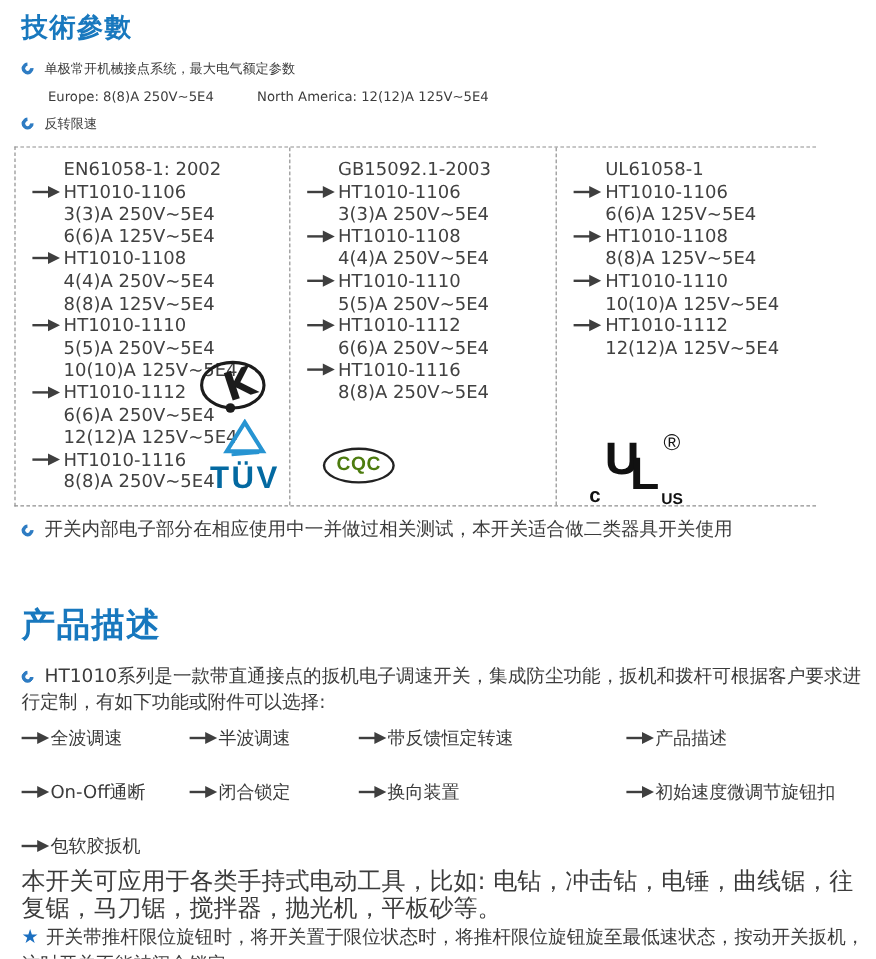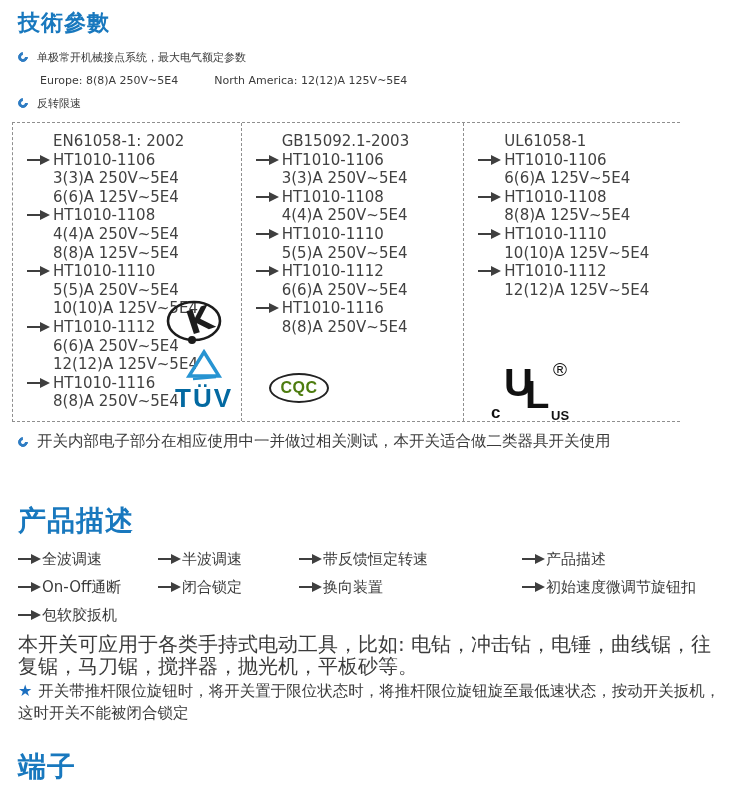--- a/index.html
+++ b/index.html
@@ -53,21 +53,21 @@
   .ul-c{position:absolute;left:0;bottom:2px;font-size:17px;font-weight:bold;}
   .ul-u{position:absolute;left:13px;top:-4px;font-size:40px;font-weight:900;transform:scaleY(.95);}
   .ul-l{position:absolute;left:34px;top:8px;font-size:40px;font-weight:900;transform:scaleY(.95);}
   .ul-reg{position:absolute;left:62px;top:-6px;font-size:19px;}
   .ul-us{position:absolute;left:60px;bottom:2px;font-size:13px;font-weight:bold;}
 
   
   .note-row{margin-top:9px;font-size:15.5px;}
   .prod-title{margin-top:50px;}
   .intro{margin-top:12px;font-size:15.5px;line-height:22px;width:700px;}
-  .feat-grid{display:grid;grid-template-columns:140px 141px 223px auto;row-gap:9px;margin-top:10px;font-size:15px;width:706px;}
+  .feat-grid{display:grid;grid-template-columns:140px 141px 223px auto;row-gap:26px;margin-top:10px;font-size:15px;width:706px;}
   .feat{white-space:nowrap;}
   .apps{margin-top:8px;font-size:20px;line-height:22px;width:706px;}
   .star-note{margin-top:3px;font-size:15.5px;line-height:22px;width:706px;}
   .star{color:#1b6fc0;font-size:16px;margin-right:6px;}
 
   .term-title{margin-top:24px;}
 </style>
 </head>
 <body>
 
@@ -159,20 +159,23 @@
       <span class="ul-us">US</span>
     </div>
   </div>
 
   <div class="brow note-row">
     <span class="bullet"></span><span>开关内部电子部分在相应使用中一并做过相关测试，本开关适合做二类器具开关使用</span>
   </div>
 
   <h2 class="sec-title small prod-title">产品描述</h2>
 
+  <div class="intro">
+    <span class="bullet"></span><span>HT1010系列是一款带直通接点的扳机电子调速开关，集成防尘功能，扳机和拨杆可根据客户要求进行定制，有如下功能或附件可以选择:</span>
+  </div>
 
   <div class="feat-grid">
     <div class="feat"><span class="arr"></span><span>全波调速</span></div>
     <div class="feat"><span class="arr"></span><span>半波调速</span></div>
     <div class="feat"><span class="arr"></span><span>带反馈恒定转速</span></div>
     <div class="feat"><span class="arr"></span><span>产品描述</span></div>
     <div class="feat"><span class="arr"></span><span>On-Off通断</span></div>
     <div class="feat"><span class="arr"></span><span>闭合锁定</span></div>
     <div class="feat"><span class="arr"></span><span>换向装置</span></div>
     <div class="feat"><span class="arr"></span><span>初始速度微调节旋钮扣</span></div>

